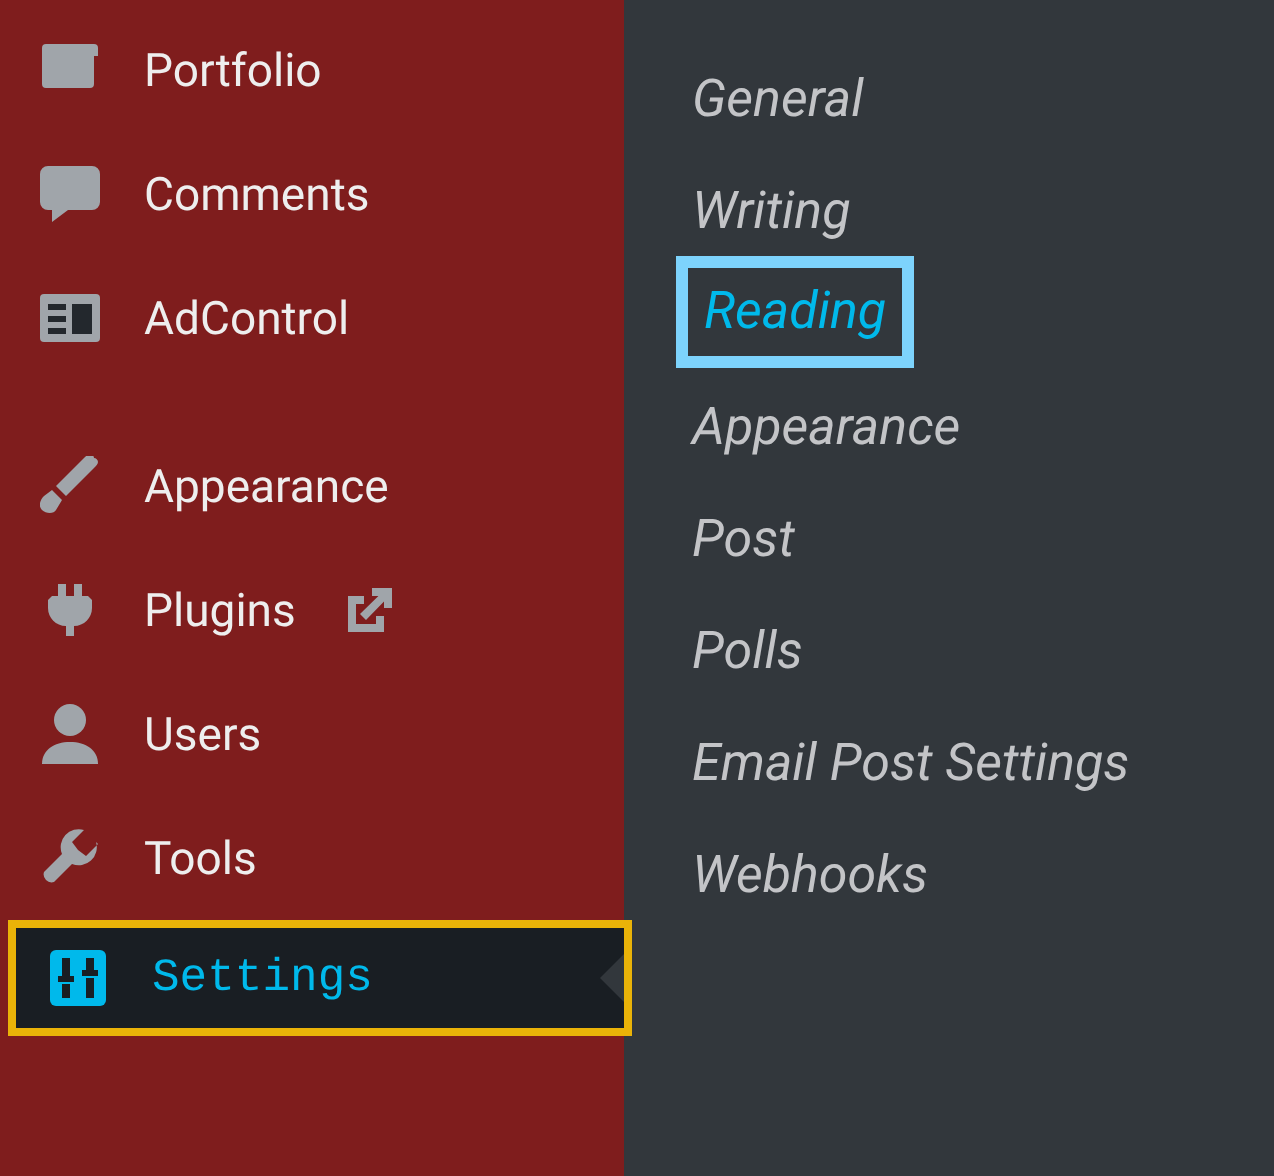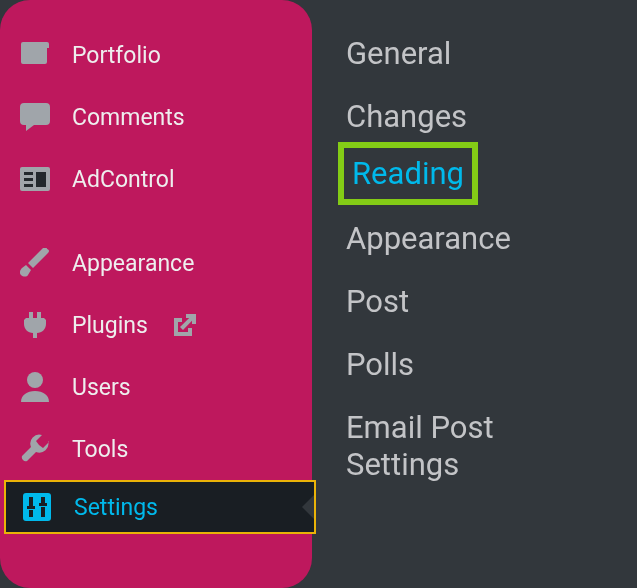--- a/index.html
+++ b/index.html
@@ -6,23 +6,22 @@
     body {
       width: 637px;
       height: 588px;
       background: #32373c;
       font-family: -apple-system, BlinkMacSystemFont, "Segoe UI", Roboto, sans-serif;
       display: flex;
       overflow: hidden;
     }
     .sidebar {
       width: 312px;
-      background: #be185d;
-      padding-top: 24px;
-      border-radius: 30px;
+      background: #7f1d1d;
+      padding-top: 4px;
     }
     .menu-item {
       display: flex;
       align-items: center;
       padding: 14px 18px;
       color: #eeeeee;
       font-size: 23px;
       cursor: pointer;
       position: relative;
     }
@@ -45,47 +44,49 @@
       position: absolute;
       right: 0;
       top: 50%;
       transform: translateY(-50%);
       border-top: 12px solid transparent;
       border-bottom: 12px solid transparent;
       border-right: 12px solid #32373c;
     }
     .menu-separator { height: 22px; }
     .highlight-red {
-      border: 2px solid #eab308;
+      border: 4px solid #eab308;
       margin: 0 -4px 0 4px;
       padding: 8px 14px;
+      font-family: Liberation Mono, monospace;
     }
     .external-icon {
       margin-left: 24px;
       color: #a0a5aa;
       display: inline-flex;
     }
     .submenu {
       flex: 1;
       background: #32373c;
       padding: 22px 28px;
     }
     .submenu-item {
       color: #c3c4c7;
-      font-size: 31px;
+      font-size: 26px;
       padding: 13px 6px;
       cursor: pointer;
       display: inline-block;
+      font-style: italic;
     }
     .submenu-row { display: block; }
     .submenu-item.active {
       color: #00b9eb;
     }
     .submenu-item.highlighted {
-      border: 6px solid #84cc16;
+      border: 6px solid #7dd3fc;
       margin: -6px -2px 2px -2px;
       padding: 7px 8px;
     }
   </style>
 </head>
 <body>
 
 <div class="sidebar">
 
   <div class="menu-item">
@@ -176,19 +177,20 @@
           <rect fill="#191e23" x="16" y="10" width="8" height="3"></rect>
         </svg>
     </span>
     <span>Settings</span>
   </div>
 
 </div>
 
 <div class="submenu">
   <div class="submenu-row"><span class="submenu-item">General</span></div>
-  <div class="submenu-row"><span class="submenu-item">Changes</span></div>
+  <div class="submenu-row"><span class="submenu-item">Writing</span></div>
   <div class="submenu-row"><span class="submenu-item active highlighted">Reading</span></div>
   <div class="submenu-row"><span class="submenu-item">Appearance</span></div>
   <div class="submenu-row"><span class="submenu-item">Post</span></div>
   <div class="submenu-row"><span class="submenu-item">Polls</span></div>
   <div class="submenu-row"><span class="submenu-item">Email Post Settings</span></div>
+  <div class="submenu-row"><span class="submenu-item">Webhooks</span></div>
 </div>
 
 </body></html>

